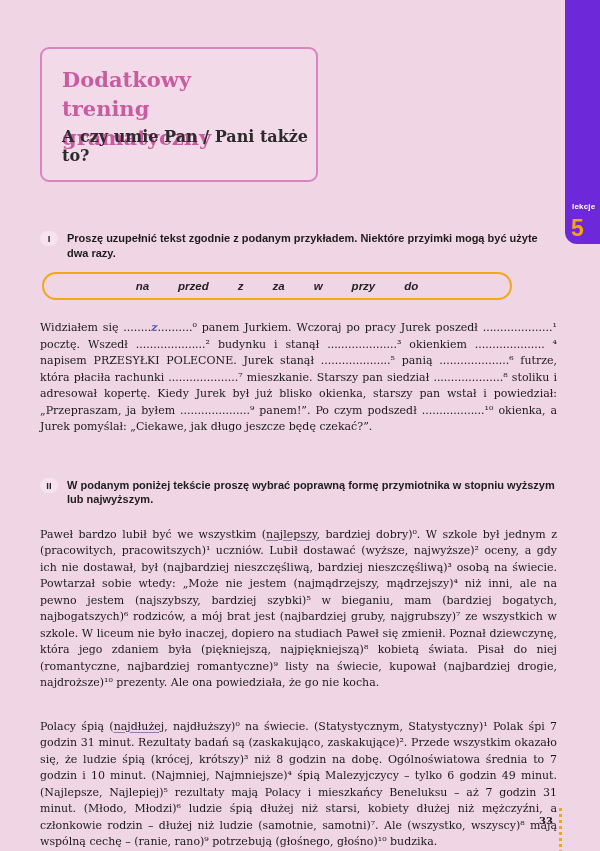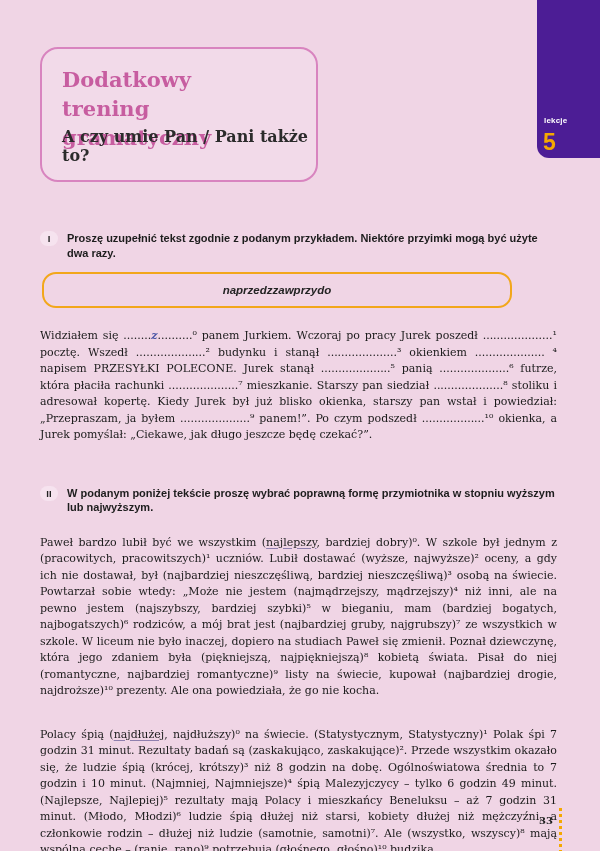--- a/index.html
+++ b/index.html
@@ -8,24 +8,23 @@
     background:#f0d5e5;
     position:relative;
     overflow:hidden;
     font-family:"DejaVu Serif", serif;
     color:#1b1b1b;
   }
 
   
   .lesson-tab {
     position:absolute; top:0; right:0;
-    width:35px; height:158px;
-    background:#4c1d95;
+    width:35px; height:244px;
+    background:#6d28d9;
     border-bottom-left-radius:12px;
-    padding-left:28px;
   }
   .lesson-tab .tab-label {
     position:absolute; left:7px; bottom:33px;
     color:#ffffff;
     font-family:"Liberation Sans", sans-serif;
     font-weight:bold; font-size:8px; letter-spacing:0.2px;
   }
   .lesson-tab .tab-number {
     position:absolute; left:6px; bottom:4px;
     color:#f5a800;
@@ -33,21 +32,21 @@
     font-weight:bold; font-size:23px; line-height:23px;
   }
 
   
   .header-box {
     position:absolute; left:40px; top:47px;
     width:278px; height:135px;
     box-sizing:border-box;
     background:#f2dae9;
     border:2px solid #d884bf;
-    border-radius:18px;
+    border-radius:9px;
     padding:16px 20px;
   }
   .page-title {
     font-weight:bold; font-size:21px; line-height:29px;
     color:#c75da0;
   }
   .page-subtitle {
     position:absolute; left:20px; bottom:15px;
     font-weight:bold; font-size:16px; color:#2b2b2b;
   }
@@ -70,24 +69,25 @@
     background:#f6e3ef;
     border-radius:8px;
     text-align:center;
     font-family:"Liberation Sans", sans-serif;
     font-weight:bold; font-size:9.5px; line-height:15px;
     color:#222222;
   }
 
   .word-bank {
     margin:12px 0 0 2px;
-    width:470px; height:36px; box-sizing:border-box;
+    width:470px; height:28px; box-sizing:border-box;
     border:2px solid #f2a71b;
     border-radius:14px;
     display:flex; align-items:center; justify-content:center;
+    gap:29px;
     font-family:"Liberation Sans", sans-serif;
     font-style:italic; font-weight:bold; font-size:11.5px;
     color:#242424;
   }
 
   .body-text {
     margin:20px 0 0 0;
     font-size:11px; line-height:16.5px;
     text-align:justify;
     color:#1b1b1b;

